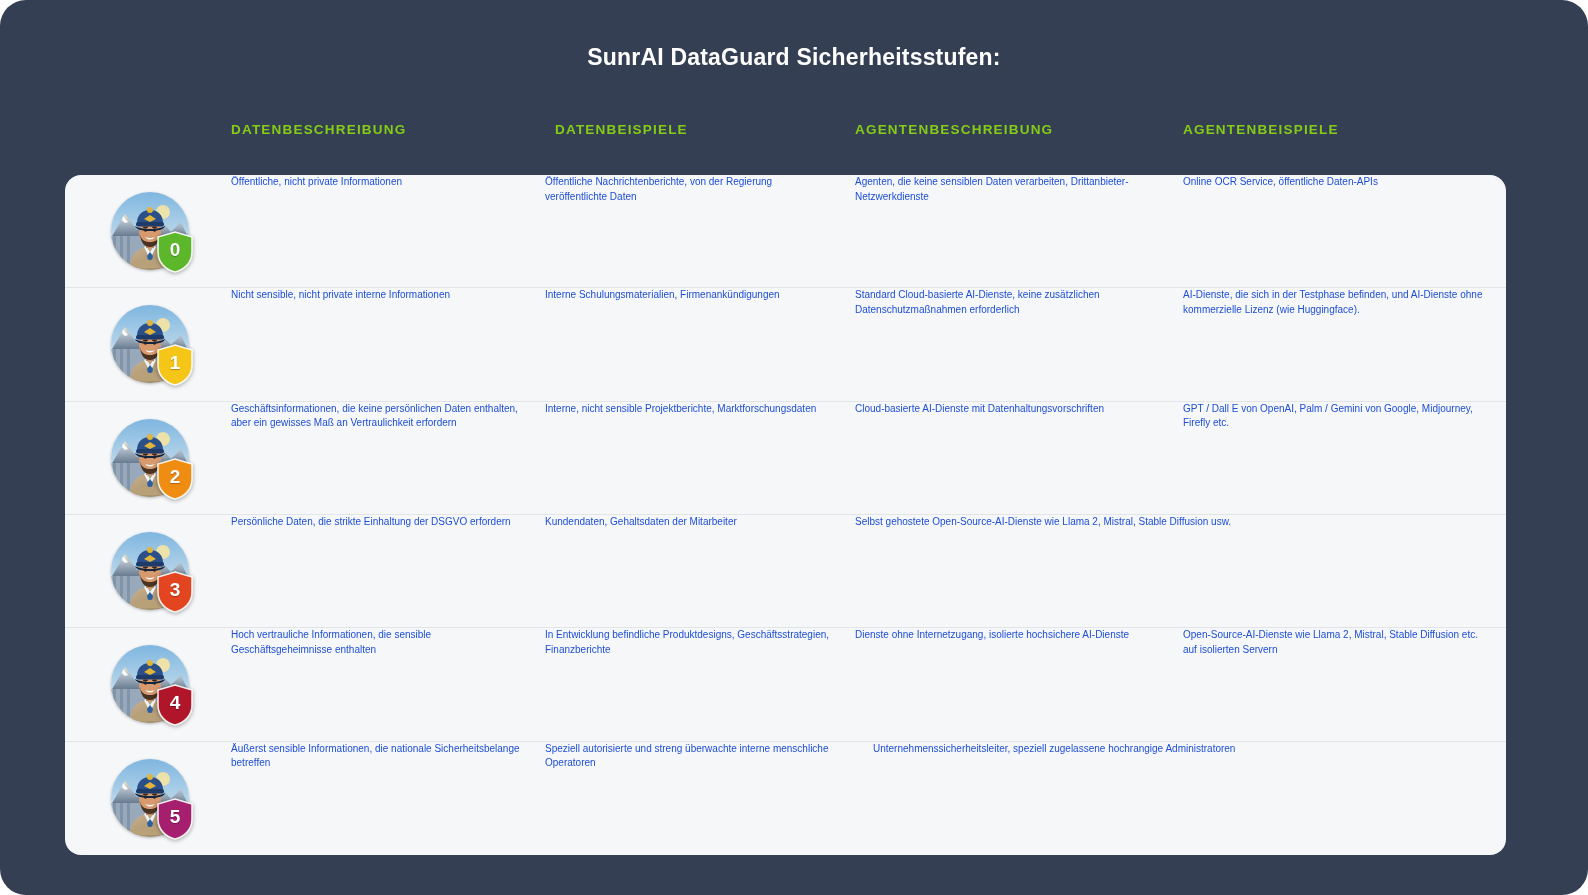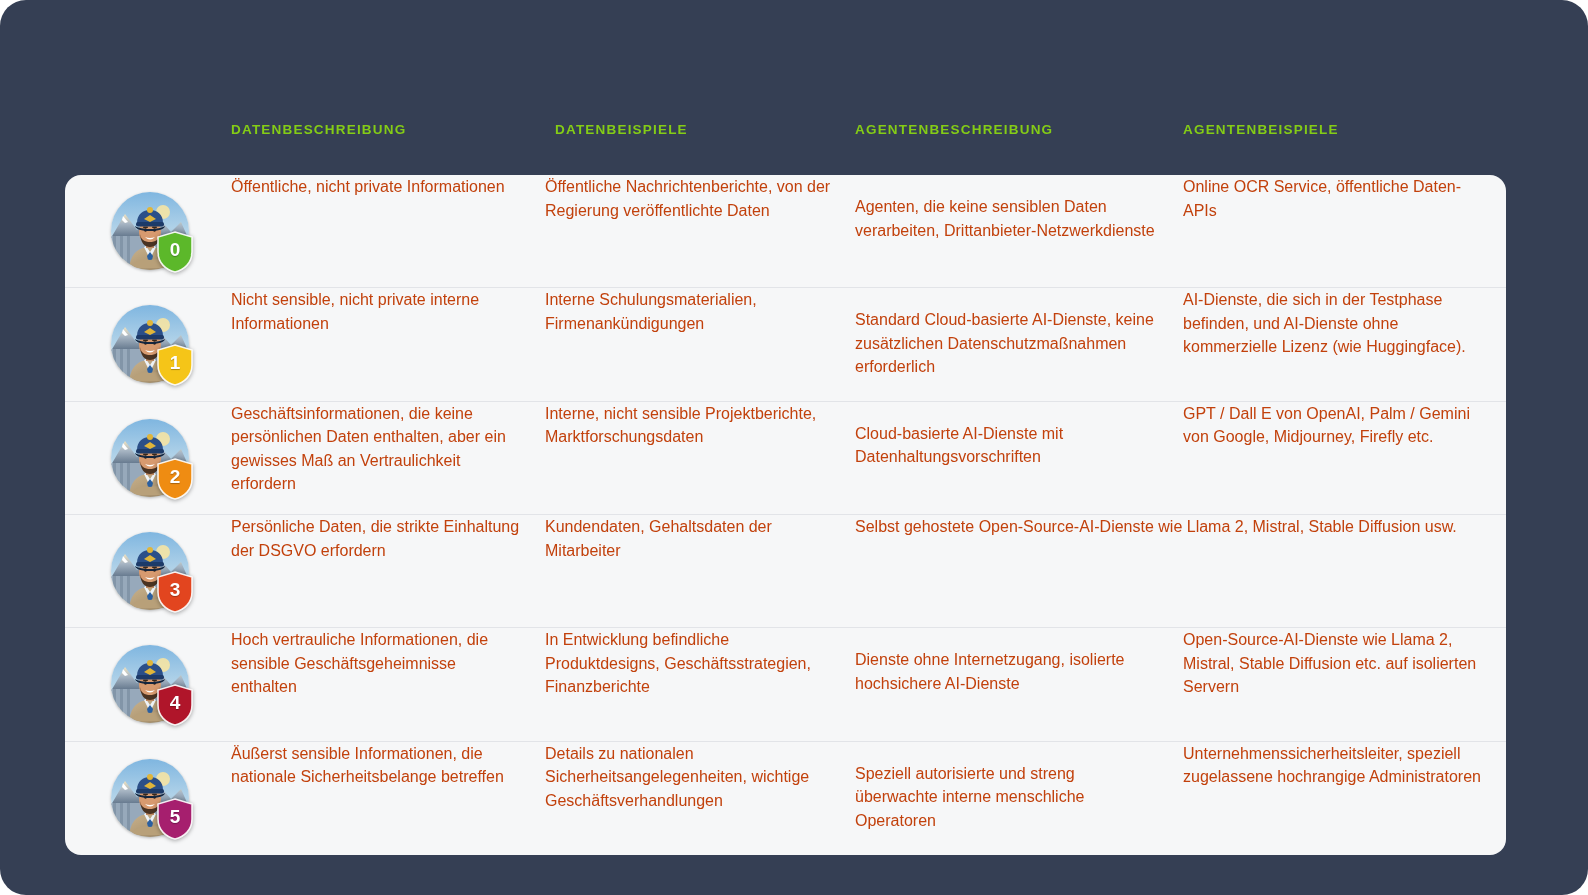--- a/index.html
+++ b/index.html
@@ -82,27 +82,27 @@
   .cell-avatar {
     flex: 0 0 166px;
     display: flex;
     align-items: center;
     justify-content: center;
     align-self: stretch;
     padding-left: 4px;
   }
 
   .cell {
-    color: #c2410c;
-    font-size: 16px;
+    color: #1d4ed8;
+    font-size: 10px;
     line-height: 1.47;
   }
   .cell.c0 { flex: 0 0 314px; padding-right: 24px; }
   .cell.c1 { flex: 0 0 310px; padding-right: 24px; }
-  .cell.c2 { flex: 0 0 328px; padding-right: 24px; margin-top: 20px; }
+  .cell.c2 { flex: 0 0 328px; padding-right: 24px; }
   .cell.c3 { flex: 1 1 auto; padding-right: 20px; }
 
   .cell b { font-weight: normal; }
 
   
   .avatar {
     position: relative;
     width: 78px;
     height: 78px;
     border-radius: 50%;
@@ -138,20 +138,21 @@
     font-family: "Liberation Sans", sans-serif;
     line-height: 1;
     text-shadow: 0 1px 1px rgba(0,0,0,.3);
   }
 </style>
 </head>
 <body>
 
 <div id="page">
 
+  <div id="title">SunrAI DataGuard Sicherheitsstufen:</div>
 
   <div id="col-headers">
     <div class="col-header c0">DATENBESCHREIBUNG</div>
     <div class="col-header c1">DATENBEISPIELE</div>
     <div class="col-header c2">AGENTENBESCHREIBUNG</div>
     <div class="col-header c3">AGENTENBEISPIELE</div>
   </div>
 
   <div id="card">
       <div class="row" style="min-height: 113.333px;">
@@ -610,19 +611,18 @@
             </div>
             <div class="badge">
   <svg viewBox="0 0 38 42" xmlns="http://www.w3.org/2000/svg">
     <path d="M19 1 L36 6 V21 C36 32 28 39 19 41 C10 39 2 32 2 21 V6 Z" fill="#a61f6e" stroke="rgba(255,255,255,0.9)" stroke-width="1.6"></path>
   </svg>
               <div class="num">5</div>
             </div>
           </div>
         </div>
         <div class="cell c0">Äußerst sensible Informationen, die nationale Sicherheitsbelange betreffen</div>
-        <div class="cell c1">Details zu nationalen Sicherheitsangelegenheiten, wichtige Geschäftsverhandlungen</div>
         <div class="cell c2">Speziell autorisierte und streng überwachte interne menschliche Operatoren</div>
         <div class="cell c3">Unternehmenssicherheitsleiter, speziell zugelassene hochrangige Administratoren</div>
       </div>
     </div>
 
 </div>
 
 </body></html>

